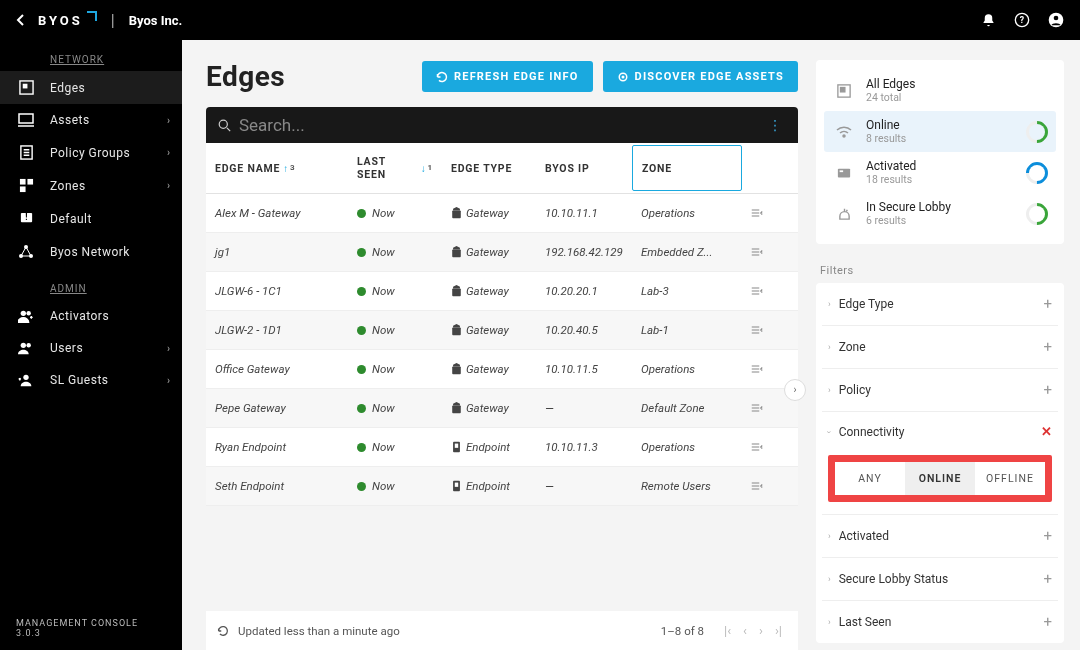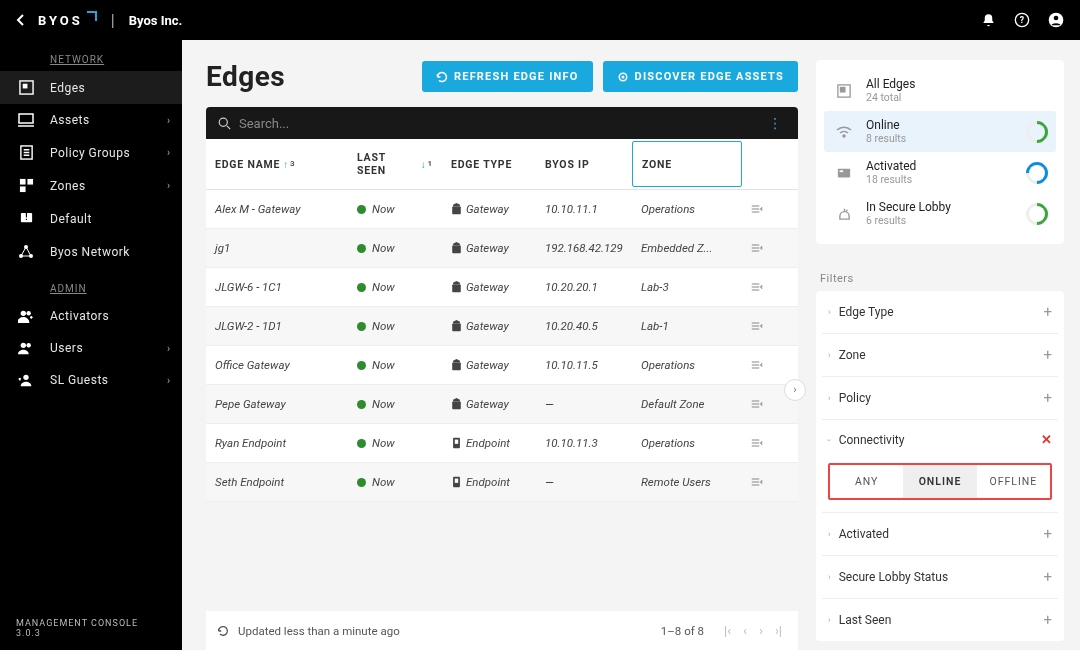--- a/index.html
+++ b/index.html
@@ -22,21 +22,21 @@
 .sidebar .item .txt { flex: 1; letter-spacing: 0.5px; font-size: 12px; }
 .sidebar .item .chev { color: #aaa; font-size: 10px; }
 .sidebar .footer { margin-top: auto; padding: 12px 16px; font-size: 9px; color: #bbb; letter-spacing: 1px; }
 
 .main { flex: 1; display: flex; padding: 20px 16px 0 24px; gap: 18px; overflow: hidden; }
 .left { flex: 1; display: flex; flex-direction: column; min-width: 0; }
 .header-row { display: flex; align-items: center; margin-bottom: 14px; }
 .header-row h1 { font-size: 28px; font-weight: 700; color: #222; flex: 1; letter-spacing: 0.5px; }
 .btn { background: #1aa9df; color: #fff; border: none; padding: 9px 14px; font-size: 11px; font-weight: 700; letter-spacing: 1.2px; border-radius: 3px; cursor: pointer; margin-left: 10px; display:flex; align-items:center; gap:6px; }
 .searchbar { background: #181818; border-radius: 4px 4px 0 0; padding: 8px 12px; display: flex; align-items: center; }
-.searchbar input { background: transparent; border: none; color: #fff; flex: 1; font-size: 13px; outline: none; margin-left: 8px; }
+.searchbar input { background: transparent; border: none; color: #fff; flex: 1; font-size: 17px; outline: none; margin-left: 8px; }
 .searchbar input::placeholder { color: #888; }
 .searchbar .menu { color: #38a5d8; cursor: pointer; padding: 0 4px; font-size:14px; }
 .thead { display: flex; background: #fff; border-bottom: 1px solid #e2e2e2; font-size: 10.5px; font-weight: 700; letter-spacing: 0.8px; color: #333; text-transform: uppercase; }
 .thead .col, .row .col { padding: 12px 9px; display: flex; align-items: center; }
 .col.name { width: 142px; }
 .col.seen { width: 94px; }
 .col.type { width: 94px; }
 .col.ip { width: 96px; }
 .col.zone { width: 110px; }
 .col.act { width: 30px; justify-content: center; }
@@ -50,38 +50,38 @@
 .edgeicon { display:inline-block; margin-right:4px; }
 .row .col.act { color: #888; cursor: pointer; }
 .floating-collapse { position: absolute; right: -8px; top: 50%; width: 22px; height: 22px; background: #fff; border: 1px solid #ddd; border-radius: 50%; display: flex; align-items: center; justify-content: center; color: #666; font-size: 10px; cursor: pointer; }
 .left-wrap { position: relative; flex:1; display:flex; flex-direction:column; }
 .footerbar { display: flex; align-items: center; padding: 12px 10px; font-size: 11.5px; color: #555; margin-top:auto; background:#fff; }
 .footerbar .upd { display:flex; align-items:center; gap:8px; }
 .footerbar .spacer { flex: 1; }
 .footerbar .pagetxt { margin-right: 14px; }
 .footerbar .pagebtn { color: #bbb; padding: 0 6px; cursor: pointer; font-size: 13px; }
 
-.right { width: 248px; display: flex; flex-direction: column; gap: 24px; overflow-y: auto; padding-bottom: 12px; }
+.right { width: 248px; display: flex; flex-direction: column; gap: 16px; overflow-y: auto; padding-bottom: 12px; }
 .card { background: #fff; border-radius: 4px; padding: 10px 8px; }
 .stat { display: flex; align-items: center; padding: 7px 8px; border-radius: 3px; cursor: pointer; }
 .stat.active { background: #e9f3fb; }
 .stat .si { width: 24px; color: #999; display:flex; justify-content:center; }
 .stat .stxt { flex: 1; padding-left: 10px; }
 .stat .title { font-size: 12px; color: #222; }
 .stat .sub { font-size: 10.5px; color: #999; }
 .ring { width: 22px; height: 22px; border-radius: 50%; border: 3px solid #eee; border-top-color: var(--c); border-right-color: var(--c); transform: rotate(45deg); }
 .ring.full { border-color: var(--c); border-bottom-color: #eee; }
 .filters-h { font-size: 11px; color: #888; letter-spacing: 0.5px; padding: 4px 4px 6px; }
 .filter { border-bottom: 1px solid #eee; }
 .filter-head { display: flex; align-items: center; padding: 12px 6px; cursor: pointer; font-size: 12px; color: #333; }
 .filter-head .chev2 { color: #aaa; margin-right: 8px; font-size: 9px; }
 .filter-head .spacer { flex: 1; }
 .filter-head .plus { color: #999; font-size: 15px; }
 .filter-head .close { color: #d33; font-size: 13px; font-weight: 700; }
-.seg { display: flex; border: 2px solid #ef4444; border-radius: 2px; margin: 4px 6px 12px; overflow: hidden; }
+.seg { display: flex; border: 7px solid #ef4444; border-radius: 2px; margin: 4px 6px 12px; overflow: hidden; }
 .seg .opt { flex: 1; text-align: center; padding: 10px 0; font-size: 10.5px; letter-spacing: 1px; color: #555; cursor: pointer; }
 .seg .opt.active { background: #efefef; color: #333; font-weight: 600; }
 svg { display:block; }
 </style>
 </head>
 <body>
 
 <div class="topbar">
   <span class="back">
     <svg width="10" height="12" viewBox="0 0 10 12">

